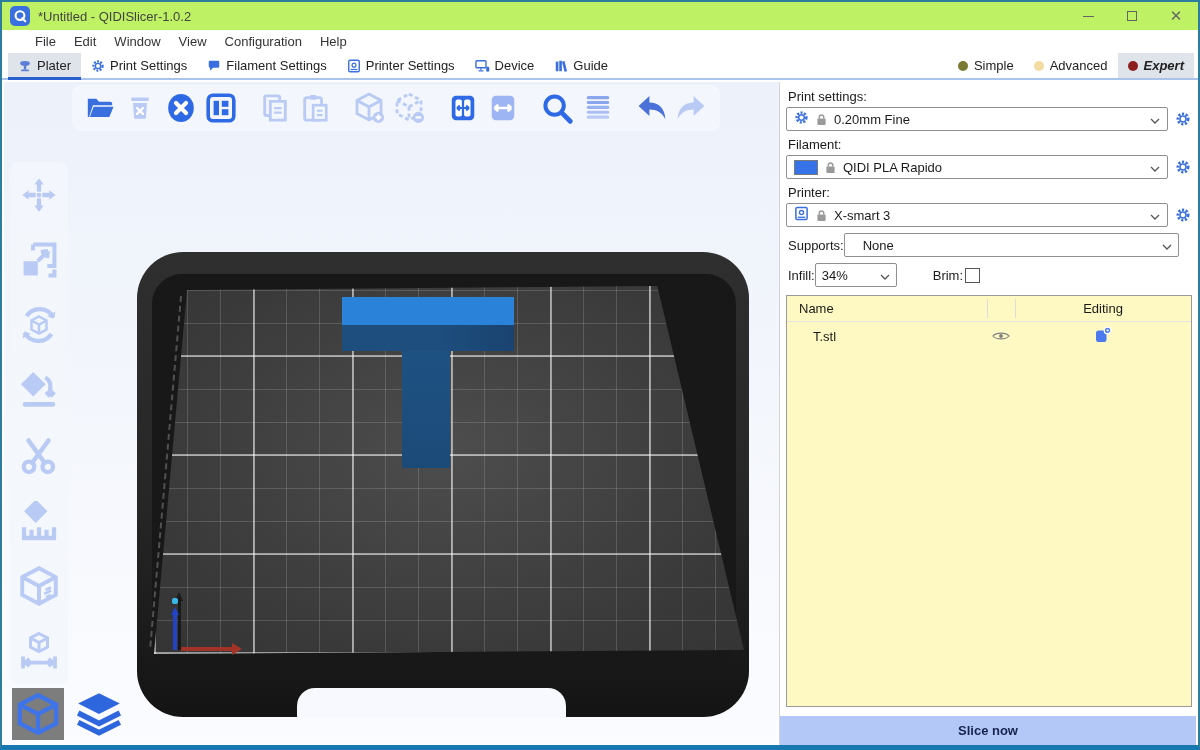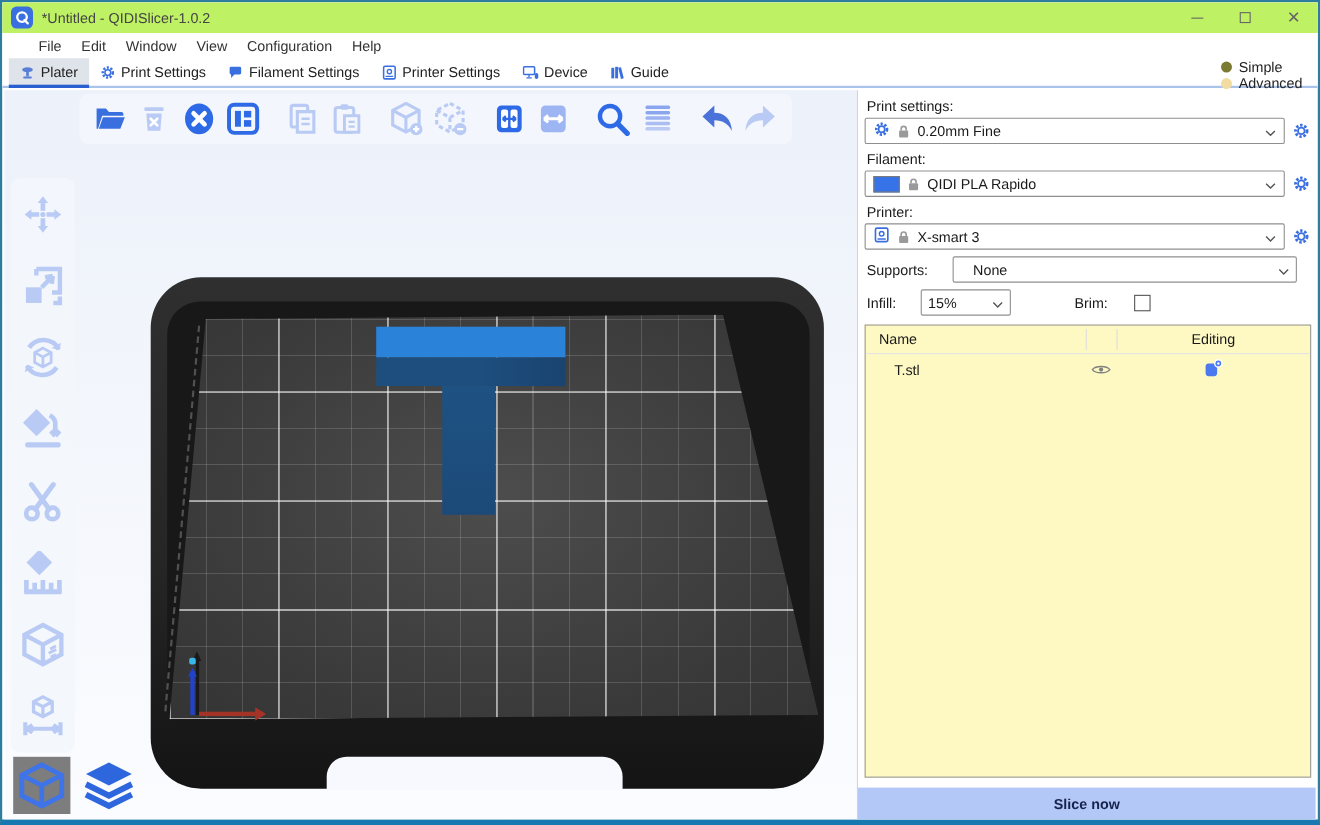--- a/index.html
+++ b/index.html
@@ -20,21 +20,21 @@
   
   .menubar{height:23px;display:flex;align-items:center;padding-left:24px;gap:0;background:#fff;}
   .menu-item{font-size:13px;color:#333;padding:2px 9px;}
 
   
   .tabbar{height:27px;display:flex;align-items:stretch;border-bottom:2px solid #a9c3ea;background:#fff;padding-left:6px;}
   .tab{display:flex;align-items:center;gap:5px;padding:0 10px;font-size:13px;color:#222;position:relative;}
   .tab.selected{background:#dfe3ea;}
   .tab.selected::after{content:"";position:absolute;left:0;right:0;bottom:-2px;height:3px;background:#2a5fd0;}
   .tab .ticon{display:flex;}
-  .modes{margin-left:auto;display:flex;align-items:stretch;padding-right:4px;flex-direction:column;}
+  .modes{margin-left:auto;display:flex;align-items:stretch;padding-right:4px;}
   .mode{display:flex;align-items:center;gap:6px;font-size:13px;color:#222;padding:0 10px;}
   .mode .dot{width:10px;height:10px;border-radius:50%;}
   .mode.selected{background:#dfe3ea;font-weight:bold;font-style:italic;}
 
   
   .main{position:absolute;top:80px;left:2px;right:2px;bottom:0;display:flex;}
   .viewport{flex:1;position:relative;overflow:hidden;
     background:linear-gradient(180deg,#ecf1fa 0%,#f3f6fc 45%,#fbfcff 100%);}
 
   
@@ -91,21 +91,21 @@
   .panel{width:417px;background:#fff;border-left:1px solid #d4d4d4;position:relative;
     padding:5px 4px 0 6px;font-size:13px;color:#1a1a1a;}
   .plabel{margin:2px 0 3px 2px;}
   .combo-row{display:flex;align-items:center;gap:6px;margin-bottom:6px;}
   .combo{flex:1;display:flex;align-items:center;height:24px;border:1px solid #8f8f8f;border-radius:2px;
     background:#fff;padding:0 7px;gap:7px;}
   .combo .ctext{flex:1;white-space:nowrap;overflow:hidden;}
   .gearbtn{width:18px;height:18px;display:flex;align-items:center;justify-content:center;background:none;border:none;color:#3a6fe0;}
   .swatch{width:24px;height:15px;background:#3672e8;border:1px solid #7a7a7a;}
   .lockic{display:flex;}
-  .inline-row{display:flex;align-items:center;gap:22px;margin:2px 0 6px 2px;}
+  .inline-row{display:flex;align-items:center;gap:0;margin:2px 0 6px 2px;}
   .combo-sm{display:flex;align-items:center;height:24px;border:1px solid #8f8f8f;border-radius:2px;background:#fff;padding:0 6px;gap:6px;}
   .chk{width:15px;height:15px;border:1px solid #555;background:#fff;margin-left:2px;}
 
   .objlist{margin-top:8px;border:1px solid #9a9a9a;height:412px;position:relative;background:#fef9c3;}
   .ol-head{height:26px;display:flex;align-items:center;border-bottom:1px solid #e4e4e4;position:relative;}
   .ol-head .sep{position:absolute;top:3px;bottom:3px;width:1px;background:#dcdcdc;}
   .col-name{width:200px;padding-left:12px;}
   .col-eye{width:28px;display:flex;justify-content:center;}
   .col-edit{flex:1;text-align:center;}
   .ol-row{height:28px;display:flex;align-items:center;}
@@ -511,21 +511,21 @@
             <svg width="10" height="6" viewBox="0 0 10 6">
                 <path d="M1 1 L5 5 L9 1" stroke="#555" stroke-width="1.3" fill="none"></path>
               </svg>
           </span>
         </div>
       </div>
 
       <div class="inline-row">
         <span>Infill:</span>
         <div class="combo-sm" style="width:82px">
-          <span class="ctext" style="flex:1">15%</span>
+          <span class="ctext" style="flex:1">34%</span>
           <span>
             <svg width="10" height="6" viewBox="0 0 10 6">
                 <path d="M1 1 L5 5 L9 1" stroke="#555" stroke-width="1.3" fill="none"></path>
               </svg>
           </span>
         </div>
         <span style="margin-left:36px">Brim:</span>
         <span class="chk"></span>
       </div>
 

